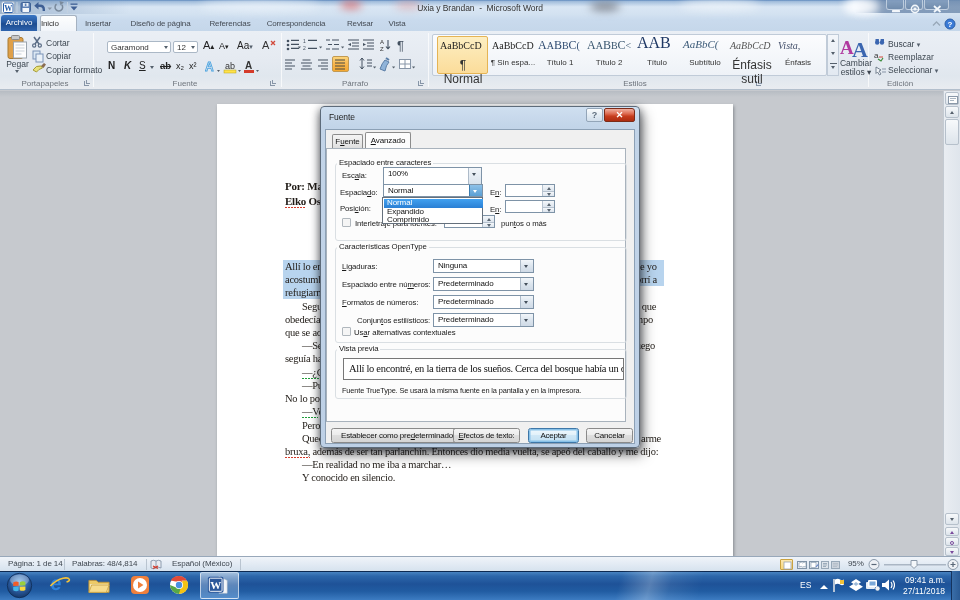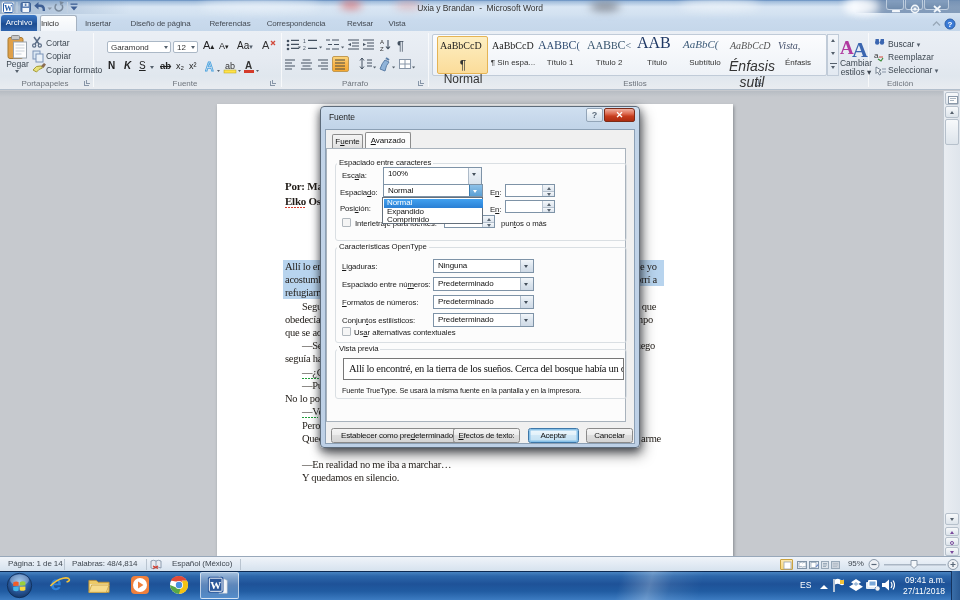--- a/index.html
+++ b/index.html
@@ -305,21 +305,21 @@
 <div class="abs" style="left:490px;top:58px;width:46px;font-size:8px;color:#333;text-align:center;">¶ Sin espa...</div>
 <div class="abs" style="left:538px;top:38px;width:46px;font-family:'Liberation Serif';font-size:12px;color:#2e4a70;">A<span style="font-size:10px">A</span>B<span style="font-size:10px">B</span>C<span style="font-size:10px">(</span></div>
 <div class="abs" style="left:537px;top:58px;width:46px;font-size:8px;color:#333;text-align:center;">Título 1</div>
 <div class="abs" style="left:587px;top:38px;width:46px;font-family:'Liberation Serif';font-size:12px;color:#38556e;">A<span style="font-size:10px">A</span>B<span style="font-size:10px">B</span>C<span style="font-size:10px">&lt;</span></div>
 <div class="abs" style="left:586px;top:58px;width:46px;font-size:8px;color:#333;text-align:center;">Título 2</div>
 <div class="abs" style="left:637px;top:34px;width:40px;font-family:'Liberation Serif';font-size:16px;color:#1f3864;">AAB</div>
 <div class="abs" style="left:634px;top:58px;width:46px;font-size:8px;color:#333;text-align:center;">Título</div>
 <div class="abs" style="left:683px;top:38px;width:46px;font-family:'Liberation Serif';font-style:italic;font-size:11px;color:#3b5a78;">AaBbC(</div>
 <div class="abs" style="left:680px;top:58px;width:50px;font-size:8px;color:#333;text-align:center;">Subtítulo</div>
 <div class="abs" style="left:730px;top:40px;width:46px;font-family:'Liberation Serif';font-style:italic;font-size:10px;color:#555;">AaBbCcD</div>
-<div class="abs" style="left:727px;top:58px;width:50px;font-size:14px;color:#333;text-align:center;font-style:italic;">Énfasis sutil</div>
+<div class="abs" style="left:727px;top:58px;width:50px;font-size:12px;color:#333;text-align:center;">Énfasis sutil</div>
 <div class="abs" style="left:778px;top:40px;width:46px;font-family:'Liberation Serif';font-style:italic;font-size:10px;color:#44506b;">Vista,</div>
 <div class="abs" style="left:775px;top:58px;width:46px;font-size:8px;color:#333;text-align:center;">Énfasis</div>
 
 <div class="abs" style="left:827px;top:34px;width:12px;height:42px;background:linear-gradient(#f3f6fa,#e2e9f1);border:1px solid #c0cbd8;">
   <div class="darr" style="left:3px;top:4px;transform:rotate(180deg);"></div>
   <div class="darr" style="left:3px;top:17px;"></div>
   <div style="position:absolute;left:2px;top:28px;width:7px;border-top:1px solid #55606c;"></div>
   <div class="darr" style="left:3px;top:31px;"></div>
 </div>
 
@@ -373,22 +373,23 @@
   <div class="dt" style="left:302px;top:249px;">—Será mejor que te vayas —me dijo entonces—,</div>
   <div class="dt" style="left:633px;top:249px;">luego</div>
   <div class="dt" style="left:285px;top:262px;">seguía hablando con esa voz tan suya, tan honda.</div>
   <div class="dt" style="left:302px;top:276px;"><span class="sq-green">—¿C</span>ómo que me vaya?</div>
   <div class="dt" style="left:302px;top:289px;">—Pues eso, que te marches ya.</div>
   <div class="dt" style="left:285px;top:302px;">No lo podía creer.</div>
   <div class="dt" style="left:302px;top:315px;"><span class="sq-green">—V</span>ete ya.</div>
   <div class="dt" style="left:302px;top:329px;">Pero no me moví de donde estaba.</div>
   <div class="dt" style="left:302px;top:342px;">Quedé pasmada mirándolo, sin saber si reír o ll</div>
   <div class="dt" style="left:641px;top:342px;">arme</div>
+  <div class="dt" style="left:285px;top:355px;"><span class="sq-red">bruxa,</span> además de ser tan parlanchín. Entonces dio media vuelta, se apeó del caballo y me dijo:</div>
   <div class="dt" style="left:302px;top:368px;">—En realidad no me iba a marchar…</div>
-  <div class="dt" style="left:302px;top:381px;">Y quedamos en silencio.</div>
+  <div class="dt" style="left:302px;top:381px;">Y conocido en silencio.</div>
 </div>
 
 <div class="abs" id="vscroll">
   <div class="sbtn" style="top:1px;height:13px;"><svg width="14" height="13">
         <rect x="2.5" y="2.5" width="9" height="7" fill="#fdfdfd" stroke="#8a98a8"></rect>
         <path d="M4 4.5 h6 M4 6.5 h4" stroke="#aab6c2" stroke-width="1"></path>
       </svg></div>
   <div class="sbtn" style="top:15px;height:12px;">
       <div class="darr" style="left:4px;top:4px;transform:rotate(180deg);"></div>
     </div>
@@ -486,21 +487,21 @@
         <div class="darr" style="left:3px;top:5px;"></div>
       </div>
     </div>
   <div class="dlab" style="left:21px;top:191px;"><u>F</u>ormatos de números:</div>
   <div class="dcombo" style="left:112px;top:188px;width:101px;height:14px;">
       <span style="position:absolute;left:4px;top:1px;">Predeterminado</span>
       <div class="btn">
         <div class="darr" style="left:3px;top:5px;"></div>
       </div>
     </div>
-  <div class="dlab" style="left:21px;top:209px;">Conjun<u>t</u>os estilísticos:</div>
+  <div class="dlab" style="left:36px;top:209px;">Conjun<u>t</u>os estilísticos:</div>
   <div class="dcombo" style="left:112px;top:206px;width:101px;height:14px;">
       <span style="position:absolute;left:4px;top:1px;">Predeterminado</span>
       <div class="btn">
         <div class="darr" style="left:3px;top:5px;"></div>
       </div>
     </div>
   <div class="cb" style="left:21px;top:220px;"></div>
   <div class="dlab" style="left:33px;top:221px;">Us<u>a</u>r alternativas contextuales</div>
 
   <div class="gbox" style="left:14px;top:242px;width:292px;height:50px;"></div>

